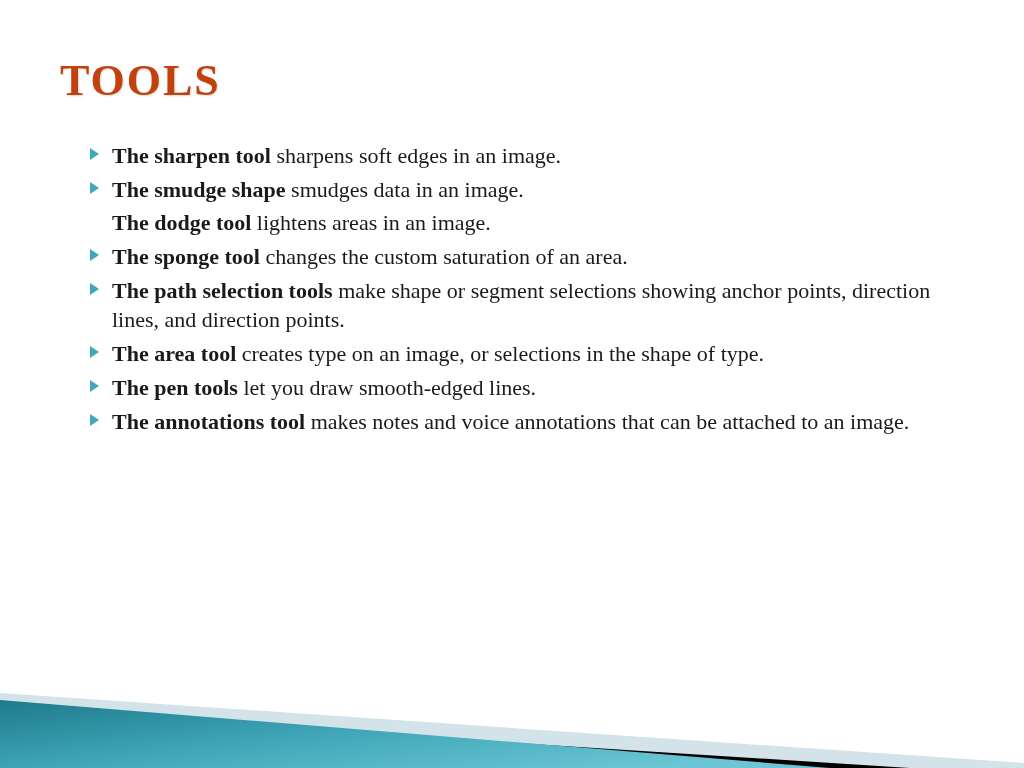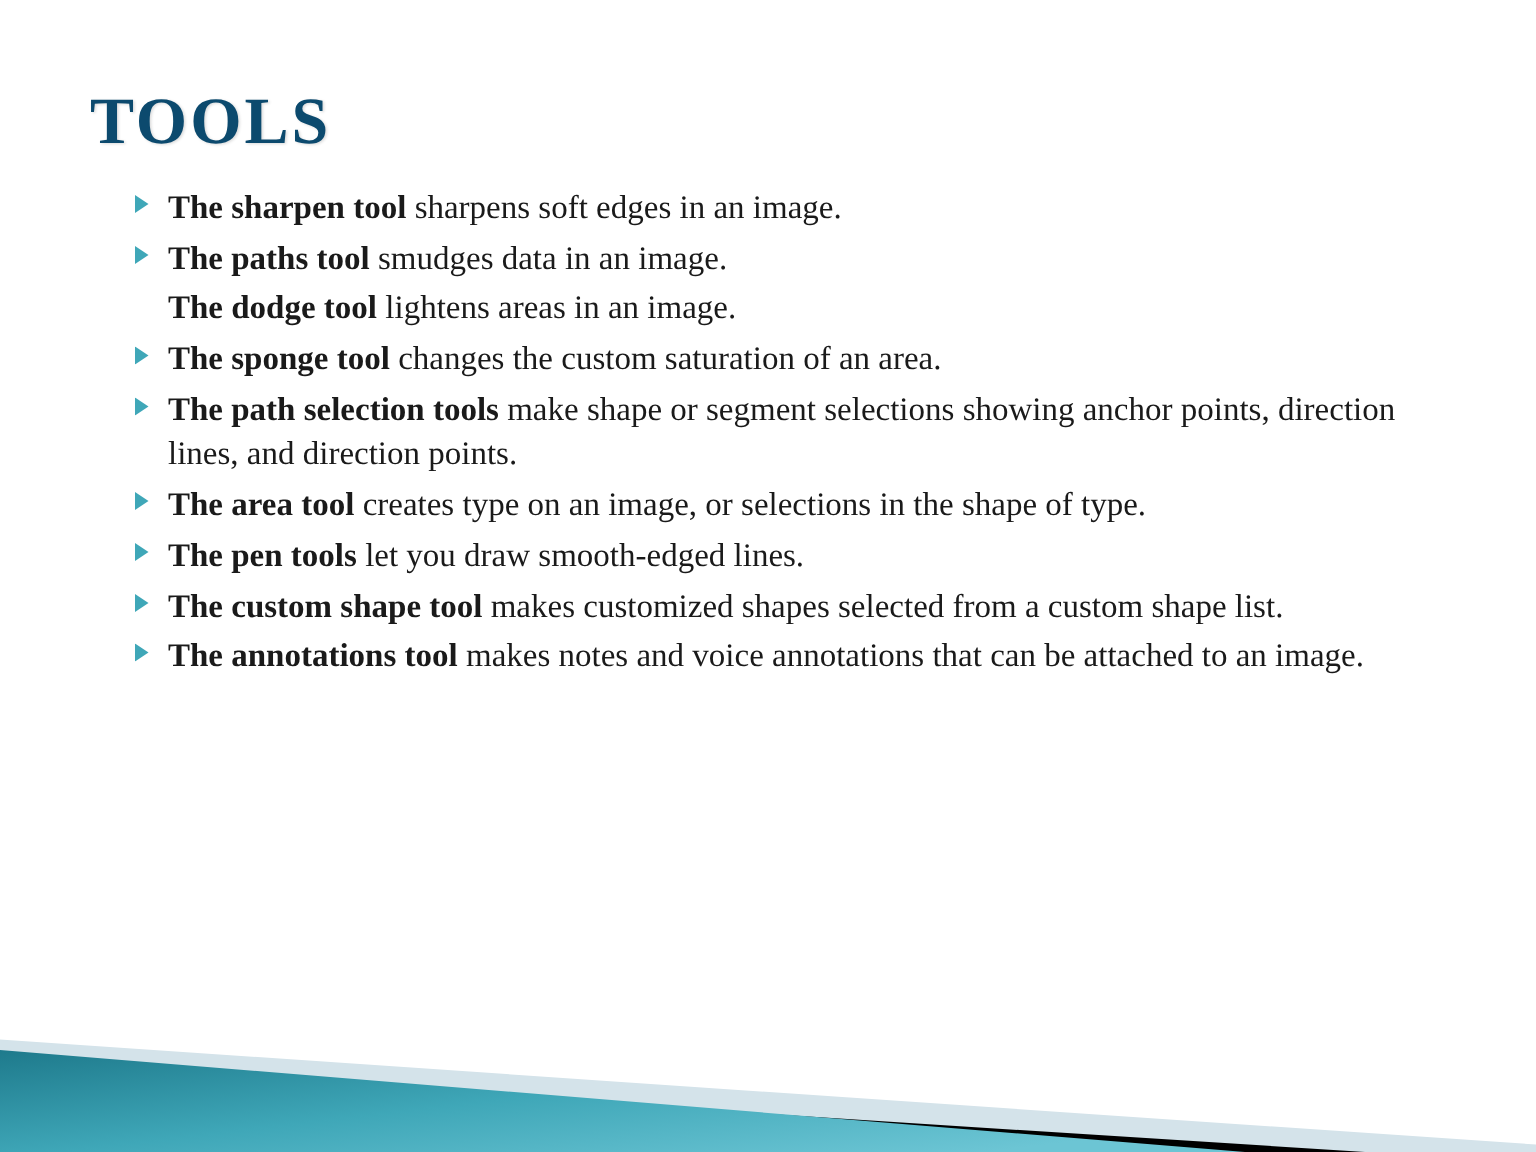--- a/index.html
+++ b/index.html
@@ -17,23 +17,23 @@
     }
     .slide {
       width: 100%;
       height: 100%;
       padding: 55px 60px 0 60px;
       position: relative;
     }
     .title {
       font-size: 44px;
       font-weight: bold;
-      color: #0c4a6e;
+      color: #c2410c;
       letter-spacing: 2px;
-      margin-bottom: 17px;
+      margin-bottom: 35px;
       text-shadow: 1px 1px 2px rgba(0,0,0,0.15);
     }
     .list {
       padding-left: 30px;
     }
     .list-item {
       display: flex;
       align-items: flex-start;
       margin-bottom: 4px;
       line-height: 1.35;
@@ -79,21 +79,21 @@
           </svg>
         </span>
         <span class="item-text"><span class="bold">The sharpen tool</span><span> sharpens soft edges in an image.</span></span>
       </div>
       <div class="list-item">
         <span class="bullet">
           <svg width="10" height="12" viewBox="0 0 10 12">
             <polygon points="0,0 9,6 0,12" fill="#3fa7b8"></polygon>
           </svg>
         </span>
-        <span class="item-text"><span class="bold">The paths tool</span><span> smudges data in an image.</span></span>
+        <span class="item-text"><span class="bold">The smudge shape</span><span> smudges data in an image.</span></span>
       </div>
       <div class="list-item no-bullet">
         <span class="bullet">
           <svg width="10" height="12" viewBox="0 0 10 12">
             <polygon points="0,0 9,6 0,12" fill="#3fa7b8"></polygon>
           </svg>
         </span>
         <span class="item-text"><span class="bold">The dodge tool</span><span> lightens areas in an image.</span></span>
       </div>
       <div class="list-item">
@@ -127,28 +127,20 @@
           </svg>
         </span>
         <span class="item-text"><span class="bold"> The pen tools</span><span> let you draw smooth-edged lines.</span></span>
       </div>
       <div class="list-item">
         <span class="bullet">
           <svg width="10" height="12" viewBox="0 0 10 12">
             <polygon points="0,0 9,6 0,12" fill="#3fa7b8"></polygon>
           </svg>
         </span>
-        <span class="item-text"><span class="bold">The custom shape tool</span><span> makes customized shapes selected from a custom shape list.</span></span>
-      </div>
-      <div class="list-item">
-        <span class="bullet">
-          <svg width="10" height="12" viewBox="0 0 10 12">
-            <polygon points="0,0 9,6 0,12" fill="#3fa7b8"></polygon>
-          </svg>
-        </span>
         <span class="item-text"><span class="bold"> The annotations tool</span><span> makes notes and voice annotations that can be attached to an image.</span></span>
       </div>
     </div>
 
   <svg class="decoration" viewBox="0 0 1024 120" preserveAspectRatio="none">
     <polygon points="0,45 1024,115 1024,120 0,120" fill="#d4e3ea"></polygon>
     <polygon points="0,62 910,120 0,120" fill="#000000"></polygon>
     <defs>
       <linearGradient id="tealgrad" x1="0%" y1="0%" x2="100%" y2="70%">
         <stop offset="0%" stop-color="#1e7a8c"></stop>

